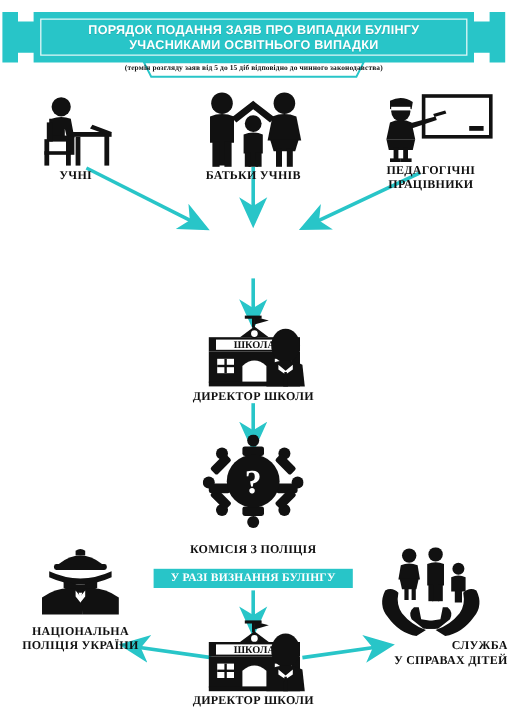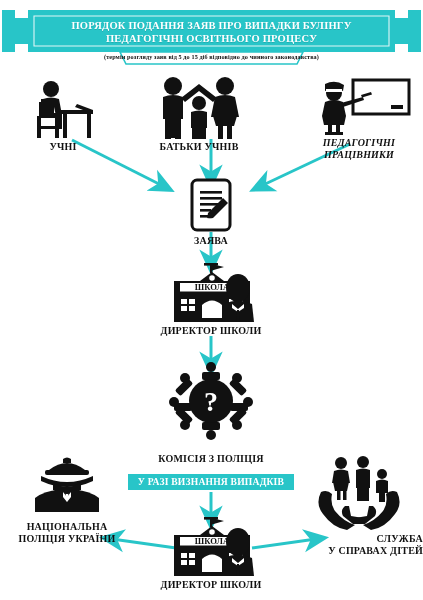--- a/index.html
+++ b/index.html
@@ -27,21 +27,21 @@
     height: 58px;
   }
   .ribbon-svg { display: block; }
   .ribbon-title {
     position: absolute;
     left: 0;
     top: 11px;
     width: 423px;
     text-align: center;
     color: #ffffff;
-    font-family: Liberation Serif, serif;
+    font-family: Liberation Sans, sans-serif;
     font-weight: bold;
     font-size: 10.5px;
     letter-spacing: 0.2px;
     line-height: 13px;
     text-shadow: 0 1px 0 rgba(0,0,0,0.12);
   }
   .ribbon-sub {
     position: absolute;
     left: 0;
     top: 45px;
@@ -104,21 +104,21 @@
 <div id="poster">
 
   <div class="ribbon-wrap">
     <svg class="ribbon-svg" width="423" height="58" viewBox="0 0 423 58" aria-hidden="true">
       <path d="M28,2 L395,2 L395,10 L408,10 L408,2 L421,2 L421,44 L408,44 L408,36 L395,36 L395,44 L28,44 L28,36 L15,36 L15,44 L2,44 L2,2 L15,2 L15,10 L28,10 Z" fill="#28c5c8"></path>
       <path d="M34,8 L389,8 L389,38 L34,38 Z" fill="none" stroke="#ffffff" stroke-width="1.1" opacity="0.85"></path>
       <path d="M120,44 L303,44 L297,56 L126,56 Z" fill="#ffffff" stroke="#28c5c8" stroke-width="1.6"></path>
     </svg>
     <div class="ribbon-title">
       <div>ПОРЯДОК ПОДАННЯ ЗАЯВ ПРО ВИПАДКИ БУЛІНГУ</div>
-      <div>ПЕДАГОГІЧНІ ОСВІТНЬОГО ПРОЦЕСУ</div>
+      <div>УЧАСНИКАМИ ОСВІТНЬОГО ВИПАДКИ</div>
     </div>
     <div class="ribbon-sub">(термін розгляду заяв від 5 до 15 діб відповідно до чинного законодавства)</div>
   </div>
 
   <svg class="arrows" viewBox="0 0 423 600" aria-hidden="true">
     <defs>
       <marker id="ah" markerWidth="9" markerHeight="9" refX="4.2" refY="4.5" orient="auto" markerUnits="strokeWidth">
         <path d="M0,0.6 L8.6,4.5 L0,8.4 L2.4,4.5 Z" fill="#28c5c8"></path>
       </marker>
     </defs>
@@ -151,73 +151,60 @@
       <rect x="38" y="36" width="4" height="22" fill="#111"></rect>
       <rect x="20" y="46" width="22" height="3" fill="#111"></rect>
       <rect x="42" y="30" width="34" height="4" fill="#111"></rect>
       <rect x="70" y="30" width="4" height="28" fill="#111"></rect>
       <rect x="46" y="34" width="4" height="24" fill="#111"></rect>
       <path d="M60,24 l16,6 l-2,3 l-16,-6 Z" fill="#111"></path>
     </svg>
     <div class="caption">УЧНІ</div>
   </div>
 
-  <div class="node" style="left:138px; top:76px; width:122px;">
+  <div class="node" style="left:150px; top:76px; width:122px;">
     <svg class="glyph" width="104" height="64" viewBox="0 0 104 64">
       <circle cx="26" cy="10" r="9" fill="#111"></circle>
       <path d="M16,21 q10,-4 20,0 l0,22 l-6,0 l0,19 l-8,0 l0,-19 l-6,0 Z" fill="#111"></path>
       <rect x="18" y="42" width="6" height="21" fill="#111"></rect>
       <rect x="28" y="42" width="6" height="21" fill="#111"></rect>
       <path d="M34,22 L52,8 L70,22 l-4,4 L52,15 L38,26 Z" fill="#111"></path>
       <circle cx="78" cy="10" r="9" fill="#111"></circle>
       <path d="M68,21 q10,-4 20,0 l4,20 l-28,0 Z" fill="#111"></path>
       <path d="M66,40 l24,0 l-3,10 l-18,0 Z" fill="#111"></path>
       <rect x="71" y="48" width="5" height="15" fill="#111"></rect>
       <rect x="80" y="48" width="5" height="15" fill="#111"></rect>
       <circle cx="52" cy="27" r="7" fill="#111"></circle>
       <path d="M44,36 q8,-3 16,0 l0,16 l-4,0 l0,11 l-8,0 l0,-11 l-4,0 Z" fill="#111"></path>
       <rect x="45" y="51" width="5" height="12" fill="#111"></rect>
       <rect x="54" y="51" width="5" height="12" fill="#111"></rect>
     </svg>
     <div class="caption">БАТЬКИ УЧНІВ</div>
   </div>
 
-  <div class="node" style="left:300px; top:78px; width:118px;font-style:italic;">
+  <div class="node" style="left:300px; top:78px; width:118px;">
     <svg class="glyph" width="108" height="58" viewBox="0 0 108 58">
       <rect x="48" y="2" width="56" height="34" fill="none" stroke="#111" stroke-width="3"></rect>
       <rect x="86" y="27" width="12" height="4" fill="#111"></rect>
       <path d="M20,6 q10,-5 19,1 l-1,6 q-9,-4 -18,0 Z" fill="#111"></path>
       <circle cx="29" cy="15" r="8" fill="#111"></circle>
       <rect x="21" y="11" width="16" height="3" fill="#fff"></rect>
       <path d="M20,24 q9,-4 18,0 l3,14 l-24,0 Z" fill="#111"></path>
       <path d="M36,25 l22,-6 l1,3 l-21,7 Z" fill="#111"></path>
       <path d="M56,17 l10,-3 l1,2.5 l-10,3 Z" fill="#111"></path>
       <path d="M17,38 l24,0 l-2,9 l-20,0 Z" fill="#111"></path>
       <rect x="23" y="45" width="4" height="11" fill="#111"></rect>
       <rect x="31" y="45" width="4" height="11" fill="#111"></rect>
       <rect x="20" y="54" width="9" height="3" fill="#111"></rect>
       <rect x="29" y="54" width="9" height="3" fill="#111"></rect>
     </svg>
     <div class="caption">ПЕДАГОГІЧНІ
 ПРАЦІВНИКИ</div>
   </div>
 
-  <div class="node" style="left:176px; top:178px; width:70px;">
-    <svg class="glyph" width="48" height="56" viewBox="0 0 48 56">
-      <rect x="5" y="2" width="38" height="50" rx="5" fill="#fff" stroke="#111" stroke-width="3"></rect>
-      <rect x="13" y="13" width="22" height="2.6" fill="#111"></rect>
-      <rect x="13" y="19" width="22" height="2.6" fill="#111"></rect>
-      <rect x="13" y="25" width="18" height="2.6" fill="#111"></rect>
-      <rect x="13" y="31" width="11" height="2.6" fill="#111"></rect>
-      <rect x="13" y="37" width="8" height="2.6" fill="#111"></rect>
-      <path d="M36,20 l5,5 l-15,15 l-6,1 l1,-6 Z" fill="#111"></path>
-      <path d="M20,40 l5,1 l-6,1 Z" fill="#fff"></path>
-    </svg>
-    <div class="caption">ЗАЯВА</div>
-  </div>
 
   <div class="node" style="left:143px; top:262px; width:136px;">
     <svg class="glyph" width="106" height="62" viewBox="0 0 106 62">
       <rect x="46" y="1" width="14" height="2.6" fill="#111"></rect>
       <rect x="52" y="2" width="2.4" height="9" fill="#111"></rect>
       <path d="M54,2 l12,3 l-12,3.5 Z" fill="#111"></path>
       <path d="M42,19 l12,-9 l12,9 Z" fill="#111"></path>
       <circle cx="54" cy="16" r="3.4" fill="#fff" stroke="#111" stroke-width="1.2"></circle>
       <rect x="16" y="19" width="76" height="12" fill="#111"></rect>
       <rect x="22" y="21" width="64" height="8.5" fill="#fff"></rect>
@@ -261,21 +248,21 @@
       </g>
       <circle cx="42" cy="39" r="22" fill="#111"></circle>
       <text x="42" y="49" font-family="'Liberation Serif',serif" font-size="28" font-weight="bold" fill="#fff" text-anchor="middle">?</text>
     </svg>
     <div class="caption">
       <div>КОМІСІЯ З ПОЛІЦІЯ</div>
       <div>ВИПАДКІВ БУЛІНГУ</div>
     </div>
   </div>
 
-  <div class="teal-banner" style="left:128px; top:474px; width:166px;">У РАЗІ ВИЗНАННЯ ВИПАДКІВ</div>
+  <div class="teal-banner" style="left:128px; top:474px; width:166px;">У РАЗІ ВИЗНАННЯ БУЛІНГУ</div>
 
   <div class="node" style="left:2px; top:456px; width:130px;">
     <svg class="glyph" width="96" height="64" viewBox="0 0 96 64">
       <path d="M30,14 q18,-14 36,0 l0,3 l-36,0 Z" fill="#111"></path>
       <path d="M44,3 q4,-3 8,0 l0,4 l-8,0 Z" fill="#111"></path>
       <rect x="26" y="14" width="44" height="5" rx="2" fill="#111"></rect>
       <path d="M22,20 q26,12 52,0 l0,5 q-26,12 -52,0 Z" fill="#111"></path>
       <path d="M34,26 q14,10 28,0 l0,8 q-14,8 -28,0 Z" fill="#111"></path>
       <path d="M16,42 q14,-10 30,-7 l2,10 l-2,11 l-30,0 Z" fill="#111"></path>
       <path d="M80,42 q-14,-10 -30,-7 l-2,10 l2,11 l30,0 Z" fill="#111"></path>

